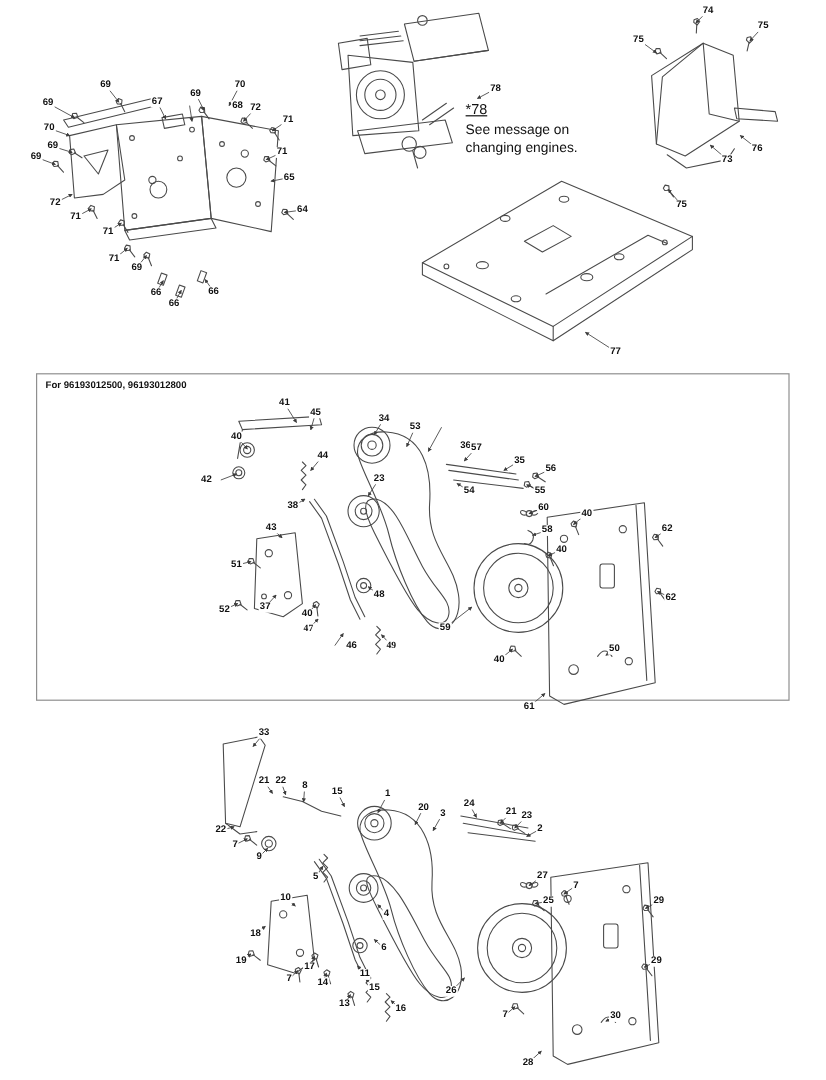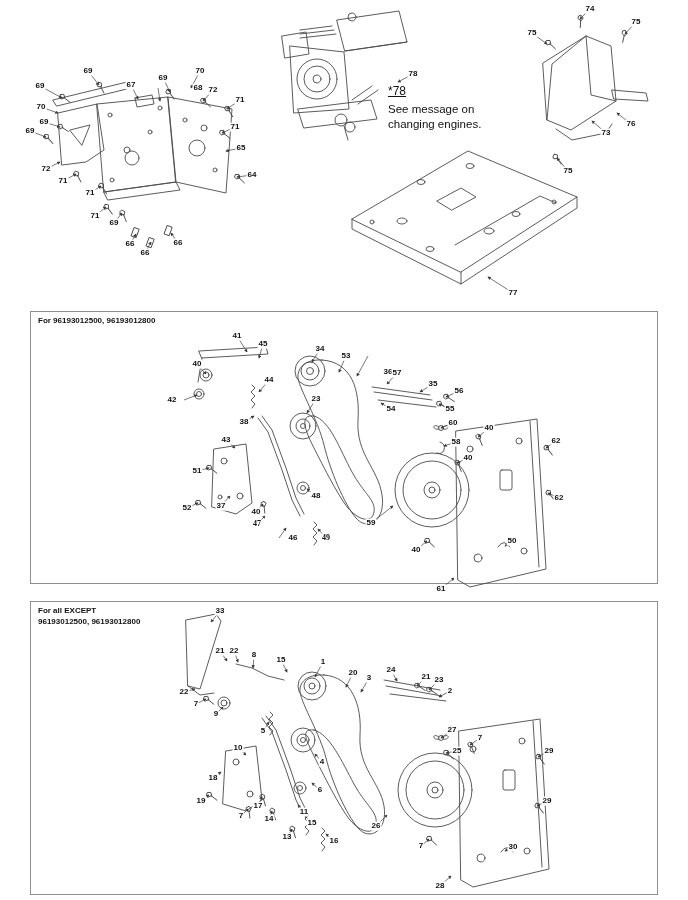--- a/index.html
+++ b/index.html
@@ -25,26 +25,20 @@
   .engine-note .ref { display:inline-block; text-decoration:underline; margin-bottom:2px; font-size:12px; }
 </style>
 </head>
 <body>
 
 <div class="stage">
 
   <div class="panel panel-middle">
     <div class="panel-title">
       <span>For 96193012500, 96193012800</span>
-    </div>
-  </div>
-  <div class="panel panel-bottom">
-    <div class="panel-title">
-      <div>For all EXCEPT</div>
-      <div>96193012500, 96193012800</div>
     </div>
   </div>
 
   <svg class="diagram" width="688" height="900">
     <defs>
       <g id="bolt">
         <polygon points="-2,-2 1,-3 3,0 0,2 -2,1"></polygon>
         <line x1="2" y1="0" x2="9" y2="3"></line>
       </g>
       <g id="spring">

